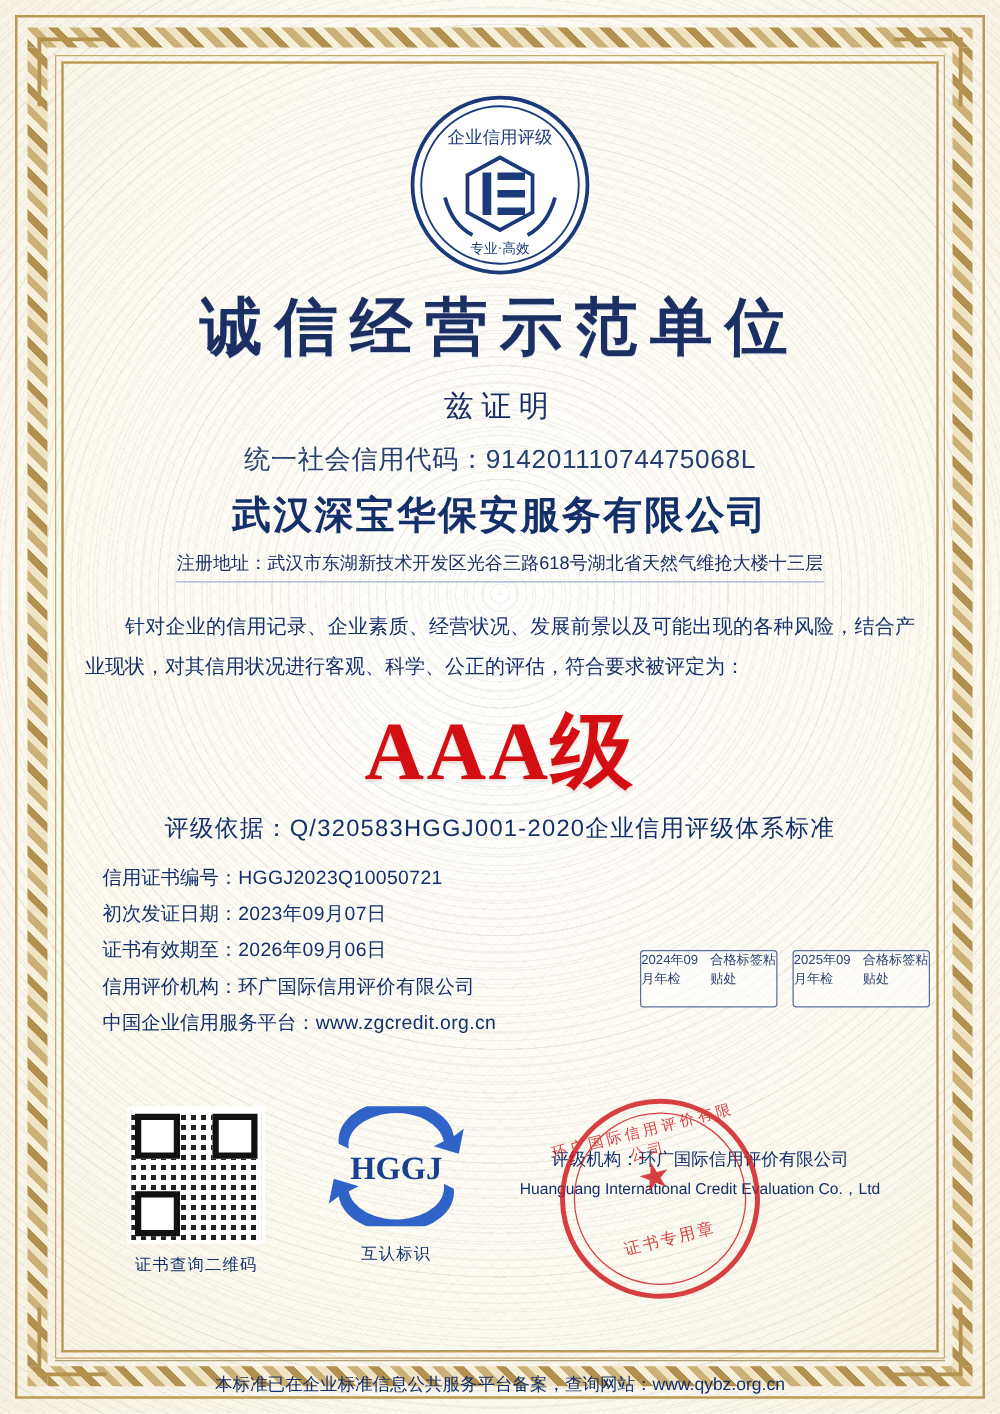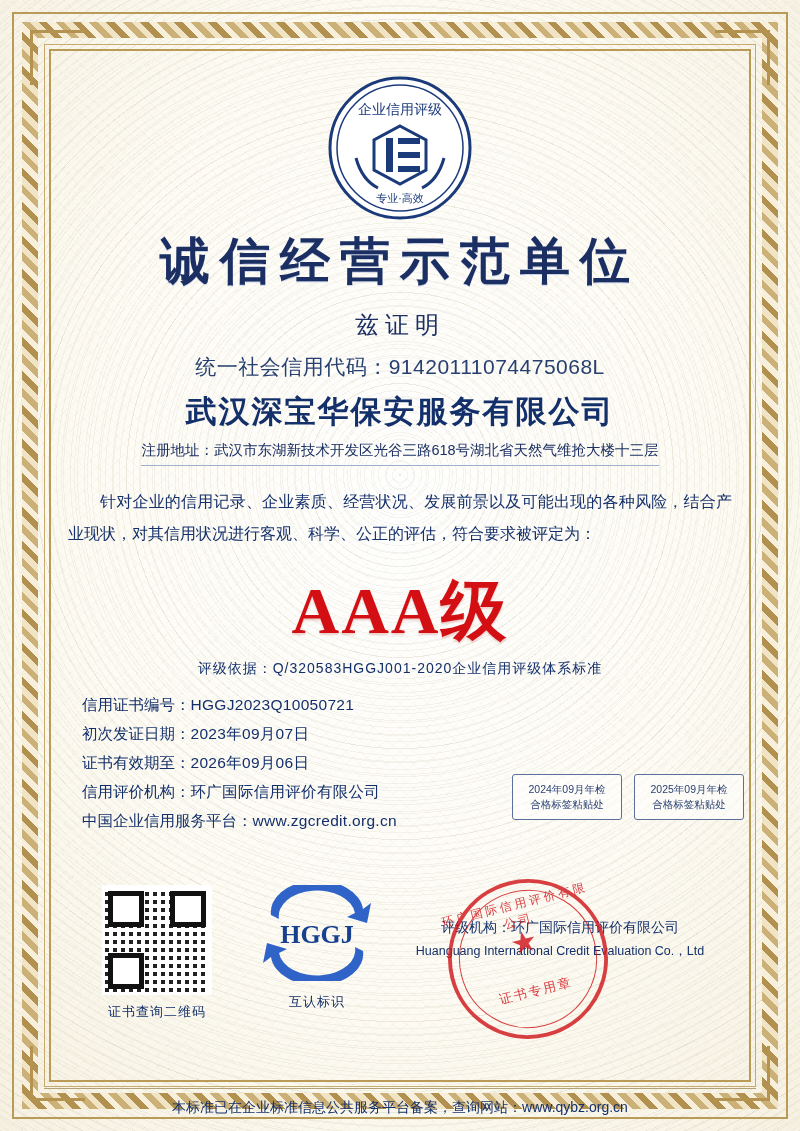--- a/index.html
+++ b/index.html
@@ -102,31 +102,31 @@
   }
   .para{
     margin:20px 8px 0 8px;
     font-size:16px;
     line-height:32px;
     color:#15306b;
     text-align:justify;
     text-indent:32px;
   }
   .grade{
-    margin-top:16px;
+    margin-top:6px;
     font-size:66px;
     font-weight:bold;
     color:#d40f13;
     font-family:"Liberation Serif","DejaVu Serif",serif;
     letter-spacing:2px;
     text-shadow:0 2px 2px rgba(150,0,0,0.18);
   }
   .basis{
     margin-top:4px;
-    font-size:14px;
+    font-size:19px;
     color:#14306b;
     letter-spacing:1px;
   }
 
   .details{
     margin-top:12px;
     text-align:left;
     padding-left:22px;
     position:relative;
   }
@@ -142,23 +142,22 @@
     position:absolute;right:-4px;top:72px;
     display:flex;gap:12px;
   }
   .stamp-box{
     width:108px;height:44px;
     border:1px solid #5b6f9c;
     border-radius:3px;
     font-size:10.5px;
     color:#2c4274;
     line-height:15px;
-    display:flex;flex-direction:column;align-items:center;justify-content:center;
+    display:flex;flex-direction:row;justify-content:center;
     background:rgba(255,255,255,0.55);
-    margin-top:12px;
   }
 
   .bottom{
     position:absolute;left:0;right:0;bottom:52px;
   }
   .bottom-row{
     display:flex;
     align-items:flex-start;
     justify-content:space-between;
     padding:0 22px;

